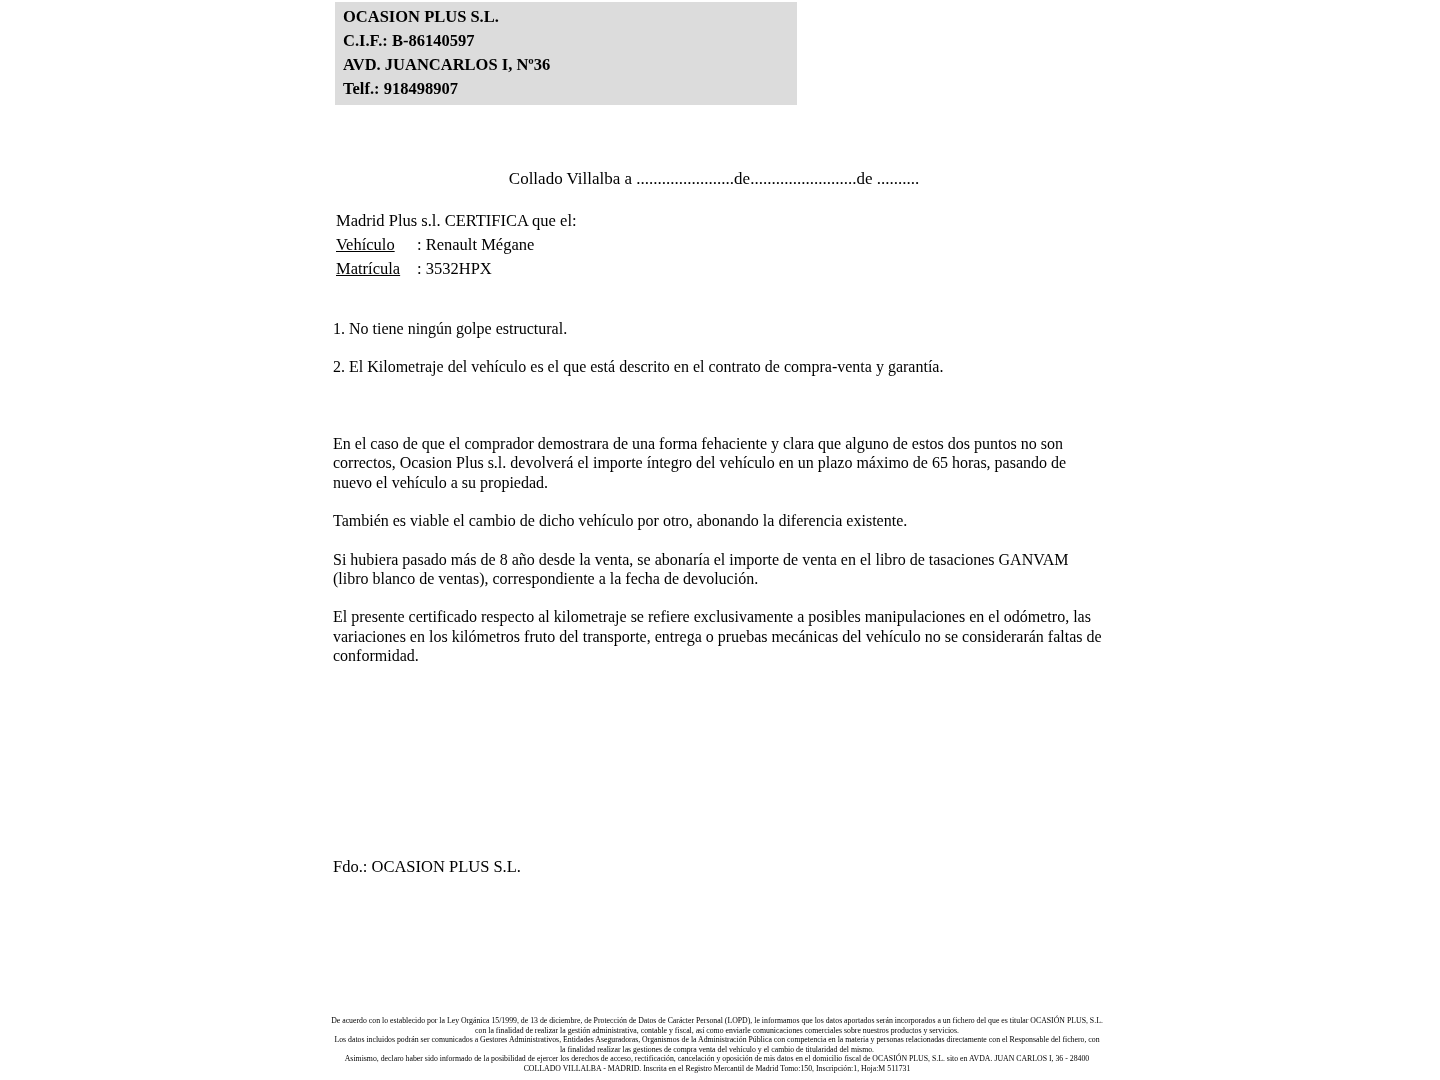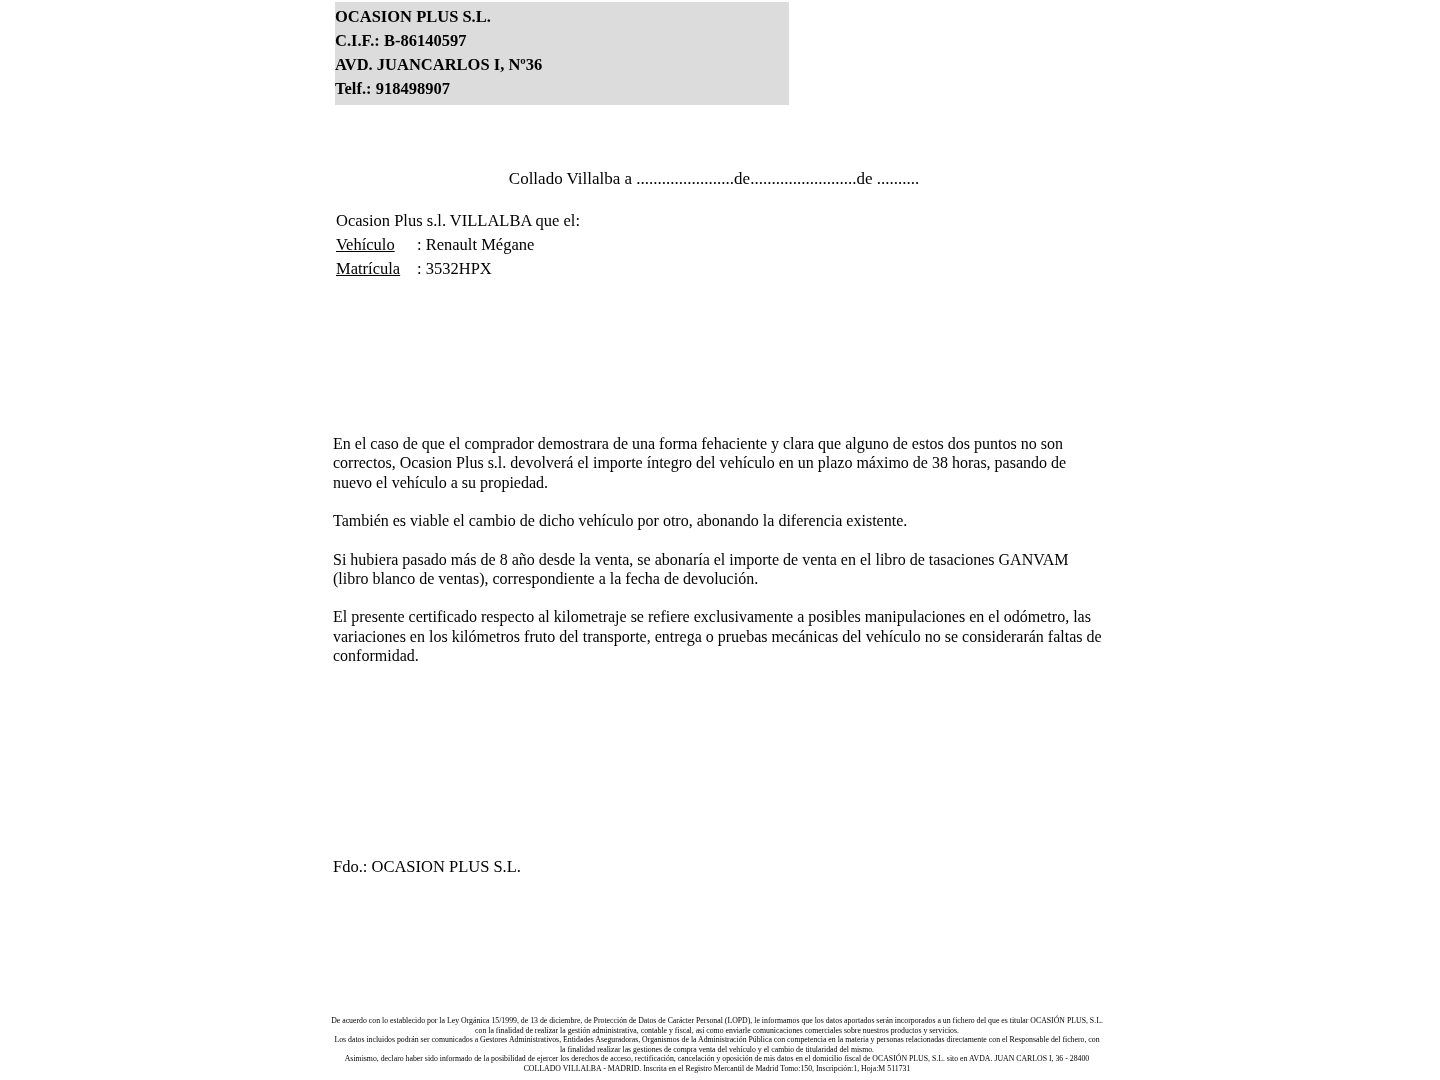--- a/index.html
+++ b/index.html
@@ -12,21 +12,21 @@
     font-family:"Liberation Serif", serif;
     color:#000000;
     overflow:hidden;
   }
   .header-box {
     position:absolute;
     left:335px;
     top:2px;
     width:454px;
     background:#dcdcdc;
-    padding:3px 0 4px 0;
+    padding:3px 0 4px 8px;
     font-weight:bold;
     font-size:16.5px;
     line-height:24px;
   }
   .date-line {
     position:absolute;
     left:335px;
     top:169px;
     width:758px;
     text-align:center;
@@ -83,34 +83,36 @@
   <div class="header-box">
     <div>OCASION PLUS S.L.</div>
     <div>C.I.F.: B-86140597</div>
     <div>AVD. JUANCARLOS I, Nº36</div>
     <div>Telf.: 918498907</div>
   </div>
 
   <div class="date-line">Collado Villalba a .......................de.........................de ..........</div>
 
   <div class="cert-block">
-    <div>Ocasion Plus s.l. VILLALBA que el:</div>
+    <div>Madrid Plus s.l. CERTIFICA que el:</div>
     <div>
       <span class="kv-label"><span class="u">Vehículo</span></span><span>: </span><span>Renault Mégane</span>
     </div>
     <div>
       <span class="kv-label"><span class="u">Matrícula</span></span><span>: </span><span>3532HPX</span>
     </div>
   </div>
 
   <div class="points">
+    <p>1. No tiene ningún golpe estructural.</p>
+    <p>2. El Kilometraje del vehículo es el que está descrito en el contrato de compra-venta y garantía.</p>
   </div>
 
   <div class="paras">
-    <p>En el caso de que el comprador demostrara de una forma fehaciente y clara que alguno de estos dos puntos no son correctos, Ocasion Plus s.l. devolverá el importe íntegro del vehículo en un plazo máximo de 38 horas, pasando de nuevo el vehículo a su propiedad.</p>
+    <p>En el caso de que el comprador demostrara de una forma fehaciente y clara que alguno de estos dos puntos no son correctos, Ocasion Plus s.l. devolverá el importe íntegro del vehículo en un plazo máximo de 65 horas, pasando de nuevo el vehículo a su propiedad.</p>
     <p>También es viable el cambio de dicho vehículo por otro, abonando la diferencia existente.</p>
     <p>Si hubiera pasado más de 8 año desde la venta, se abonaría el importe de venta en el libro de tasaciones GANVAM (libro blanco de ventas), correspondiente a la fecha de devolución.</p>
     <p>El presente certificado respecto al kilometraje se refiere exclusivamente a posibles manipulaciones en el odómetro, las variaciones en los kilómetros fruto del transporte, entrega o pruebas mecánicas del vehículo no se considerarán faltas de conformidad.</p>
   </div>
 
   <div class="signature">Fdo.: OCASION PLUS S.L.</div>
 
   <div class="legal">
     <p>De acuerdo con lo establecido por la Ley Orgánica 15/1999, de 13 de diciembre, de Protección de Datos de Carácter Personal (LOPD), le informamos que los datos aportados serán incorporados a un fichero del que es titular OCASIÓN PLUS, S.L. con la finalidad de realizar la gestión administrativa, contable y fiscal, así como enviarle comunicaciones comerciales sobre nuestros productos y servicios.</p>
     <p>Los datos incluidos podrán ser comunicados a Gestores Administrativos, Entidades Aseguradoras, Organismos de la Administración Pública con competencia en la materia y personas relacionadas directamente con el Responsable del fichero, con la finalidad realizar las gestiones de compra venta del vehículo y el cambio de titularidad del mismo.</p>

